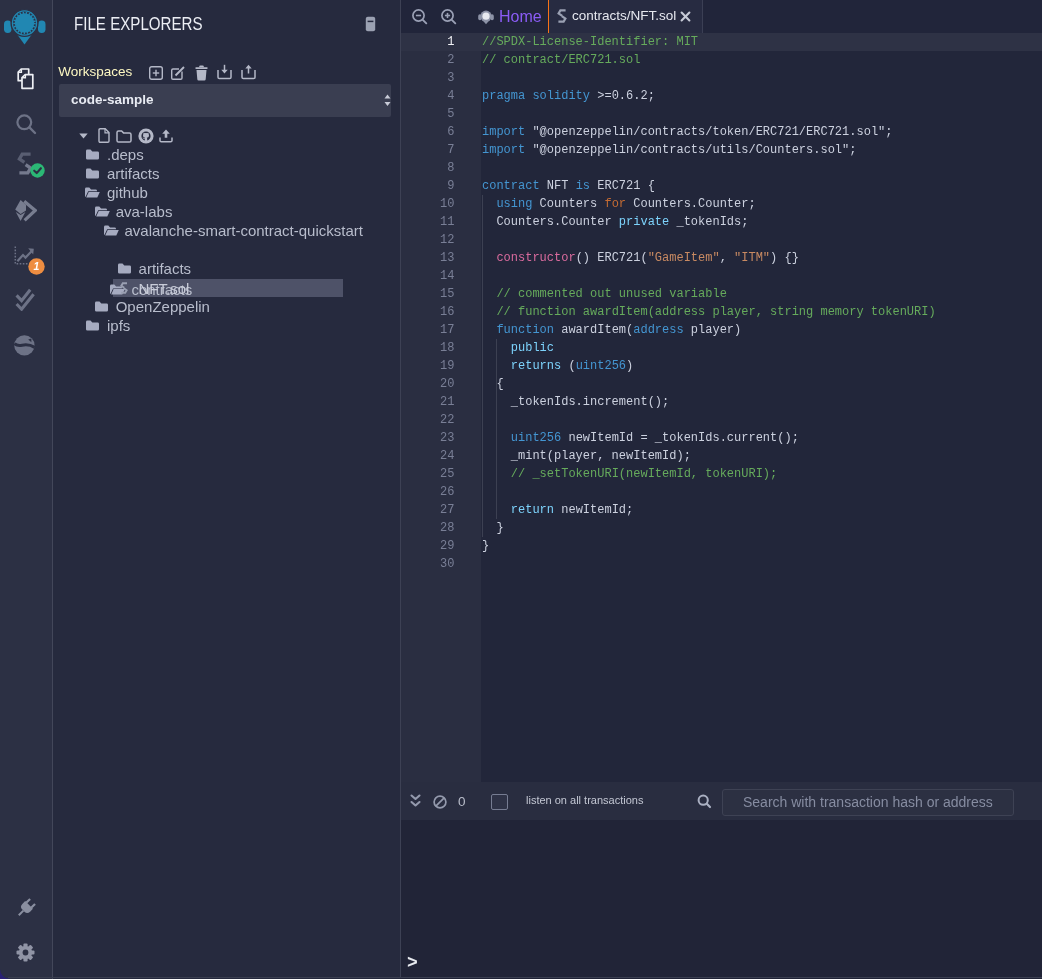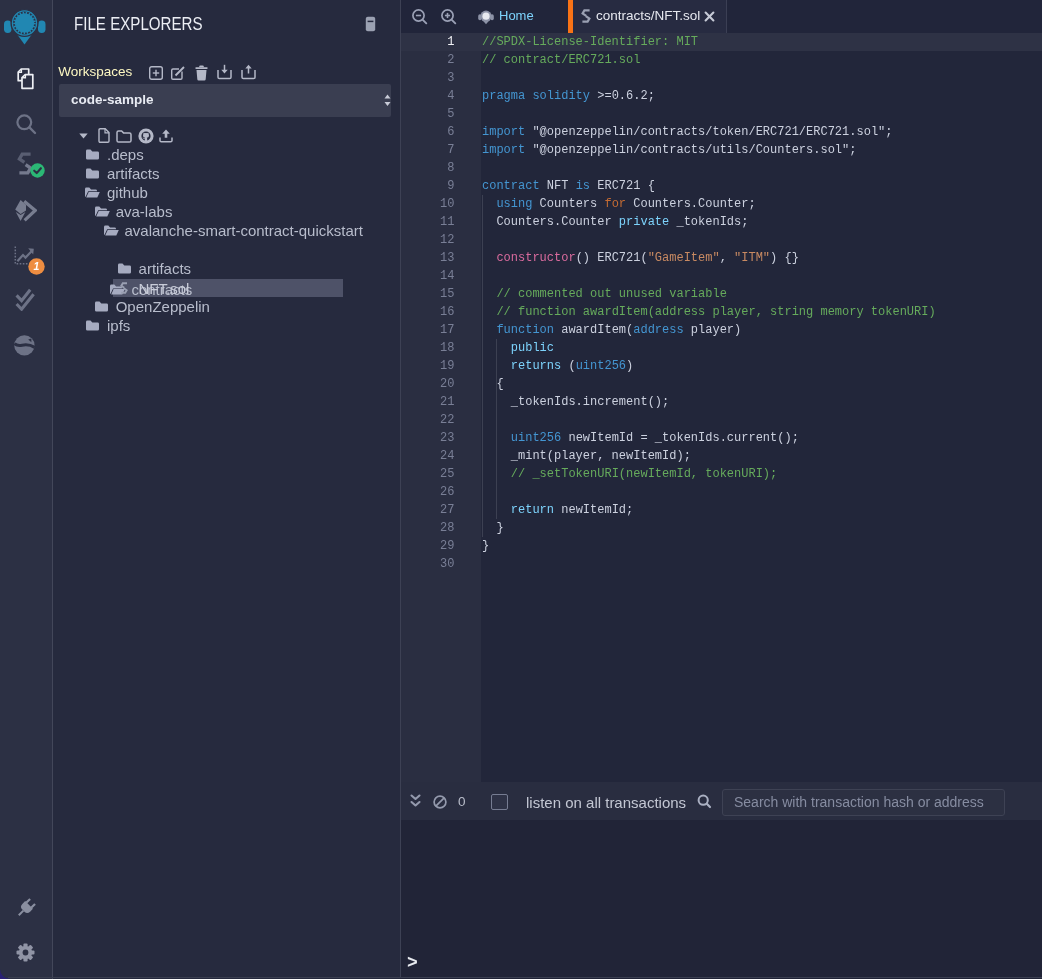--- a/index.html
+++ b/index.html
@@ -6,35 +6,35 @@
   body{width:1042px;height:979px;background:#2a2175;overflow:hidden;position:relative;
        font-family:"Liberation Sans",sans-serif;}
   .abs{position:absolute;}
   
   #rail{left:0;top:0;width:52px;height:979px;background:#2c3044;border-bottom-left-radius:10px;}
   #railsep{left:52px;top:0;width:1px;height:979px;background:#43475a;z-index:5;}
   #panel{left:53px;top:0;width:347px;height:979px;background:#262a3e;}
   #main{left:400px;top:0;width:642px;height:979px;background:#22263a;}
   
   #tabbar{left:0;top:0;width:642px;height:33px;background:#21253a;}
-  #activetab{left:168px;top:0;width:153px;height:33px;background:#272b41;border-left:5px solid #f97316;border-right:1px solid #3b3f54;}
+  #activetab{left:148px;top:0;width:153px;height:33px;background:#272b41;border-left:1px solid #f97316;border-right:1px solid #3b3f54;}
   
   #gutter{left:0;top:33px;width:81px;height:749px;background:#2a2e41;}
   #line1hl{left:0;top:33px;width:642px;height:18px;background:#2e3245;}
   pre{margin:0;font-family:"Liberation Mono",monospace;font-size:12px;line-height:18px;}
   #nums{left:0;top:33px;width:54.5px;text-align:right;color:#797f96;}
   #code{left:82px;top:33px;color:#ccd1df;}
   .c{color:#66ab5c;} .k{color:#4496d2;} .g{color:#7dd3fc;text-align:center;} .o{color:#c46b33;}
   .s{color:#c98a62;} .p{color:#da6b9e;} .wt{color:#f2f3f7;}
   #guideA{left:81.5px;top:195px;width:1px;height:342px;background:#3c4052;}
   #guideB{left:96.3px;top:339px;width:1px;height:180px;background:#3c4052;}
   
   #term{left:0;top:782px;width:642px;height:197px;background:#212437;}
   #termbar{left:0;top:0;width:642px;height:38px;background:#292d40;}
-  #tinput{left:322px;top:6.5px;width:270px;height:25.5px;background:#2c3042;border:1px solid #3e4254;border-radius:3px;color:#868ca1;font-size:14px;line-height:25.5px;padding-left:11px;}
+  #tinput{left:322px;top:6.5px;width:270px;height:25.5px;background:#2c3042;border:1px solid #3e4254;border-radius:3px;color:#868ca1;font-size:14px;line-height:25.5px;padding-left:20px;}
   #prompt{left:7px;top:170.5px;color:#e8ebf0;font-weight:bold;font-size:18px;font-family:"Liberation Mono",monospace;}
   
   #fetitle{left:22px;top:13.5px;font-size:18px;color:#eceef4;transform:scaleX(0.84);transform-origin:left top;white-space:nowrap;}
   #wslabel{left:6.3px;top:63.5px;font-size:13.5px;color:#fef9c3;}
   #dropdown{left:7px;top:83.5px;width:332px;height:33px;background:#3a3e51;border-radius:2px;}
   #ddtext{left:12px;top:8px;font-size:13.5px;font-weight:bold;color:#e8ebf2;}
   .row{position:absolute;height:19px;display:flex;align-items:center;font-size:15px;color:#b8bdcc;}
   #selrow{left:60.8px;top:279.4px;width:230.4px;height:17.8px;background:#4e5268;}
   .ficon{position:absolute;}
 </style>
@@ -124,21 +124,21 @@
       <line x1="7.5" y1="4.9" x2="7.5" y2="10.1" stroke="#9aa0b5" stroke-width="1.6"></line>
     </svg>
 
     <svg class="abs" style="left:78px;top:8.5px" width="16" height="16" viewBox="0 0 16 16">
       <rect x="0.2" y="5.2" width="3.4" height="6" rx="1.7" fill="#8d93a7"></rect>
       <rect x="12.4" y="5.2" width="3.4" height="6" rx="1.7" fill="#8d93a7"></rect>
       <circle cx="8" cy="7.2" r="5.6" fill="#8d93a7"></circle>
       <circle cx="8" cy="7.2" r="3.6" fill="#e8eaf0"></circle>
       <path d="M 4.8,11.4 L 11.2,11.4 L 8,15.2 Z" fill="#8d93a7"></path>
     </svg>
-    <div class="abs" style="left:99px;top:8px;font-size:13px;color:#7dd3fc;">Home</div>
+    <div class="abs" style="left:99px;top:8px;font-size:16px;color:#8b5cf6;">Home</div>
   </div>
   <div class="abs" id="activetab">
 
     <svg class="abs" style="left:8px;top:9px" width="10" height="14" viewBox="0 0 10 14">
       <path d="M 8.6,1.4 L 3.4,1.4 L 1.6,4.4 L 5.2,6.9" fill="none" stroke="#9aa0b2" stroke-width="2.2"></path>
       <path d="M 1.4,12.6 L 6.6,12.6 L 8.4,9.6 L 4.8,7.1" fill="none" stroke="#9aa0b2" stroke-width="2.2"></path>
     </svg>
     <div class="abs" style="left:23px;top:8px;font-size:13.5px;color:#e6e8ef;">contracts/NFT.sol</div>
     <svg class="abs" style="left:130px;top:10px" width="13" height="13" viewBox="0 0 13 13">
       <path d="M 2.6,2.6 L 10.4,10.4 M 10.4,2.6 L 2.6,10.4" stroke="#c6cad6" stroke-width="2.1" stroke-linecap="round"></path>
@@ -151,21 +151,21 @@
         <path d="M 1.5,1.5 L 5.5,5 L 9.5,1.5" fill="none" stroke="#949aad" stroke-width="2.1" stroke-linecap="round" stroke-linejoin="round"></path>
         <path d="M 1.5,8 L 5.5,11.5 L 9.5,8" fill="none" stroke="#949aad" stroke-width="2.1" stroke-linecap="round" stroke-linejoin="round"></path>
       </svg>
 
       <svg class="abs" style="left:33px;top:12.5px" width="14" height="14" viewBox="0 0 14 14">
         <circle cx="7" cy="7" r="5.9" fill="none" stroke="#949aad" stroke-width="1.7"></circle>
         <line x1="11.2" y1="2.8" x2="2.8" y2="11.2" stroke="#949aad" stroke-width="1.7"></line>
       </svg>
       <div class="abs" style="left:58px;top:12px;font-size:13.5px;color:#b9bdca;">0</div>
       <div class="abs" style="left:91px;top:11.5px;width:14.5px;height:14.5px;border:1px solid #767c92;border-radius:2px;background:#2e3246;"></div>
-      <div class="abs" style="left:114px;top:12px;font-size:15px;color:#c3c7d3;padding-left:12px;">listen on all transactions</div>
+      <div class="abs" style="left:114px;top:12px;font-size:11px;color:#c3c7d3;padding-left:12px;">listen on all transactions</div>
       <svg class="abs" style="left:297px;top:12px" width="15" height="15" viewBox="0 0 15 15">
         <circle cx="6.2" cy="6.2" r="4.6" fill="none" stroke="#aab0c2" stroke-width="2"></circle>
         <line x1="9.8" y1="9.8" x2="13" y2="13" stroke="#aab0c2" stroke-width="2.2" stroke-linecap="round"></line>
       </svg>
     </div>
     <div class="abs" id="tinput">Search with transaction hash or address</div>
     <div class="abs" id="prompt">&gt;</div>
   </div>
 </div>
 <div class="abs" id="panel2" style="left:52px;top:0;width:348px;height:979px;">

